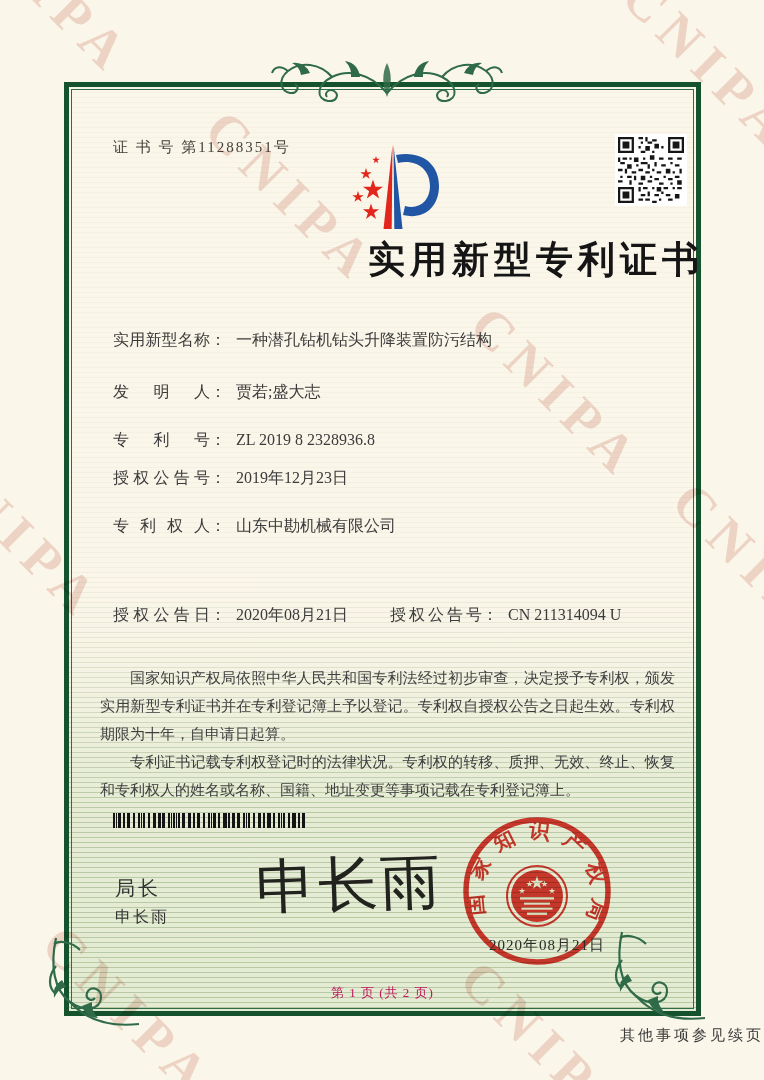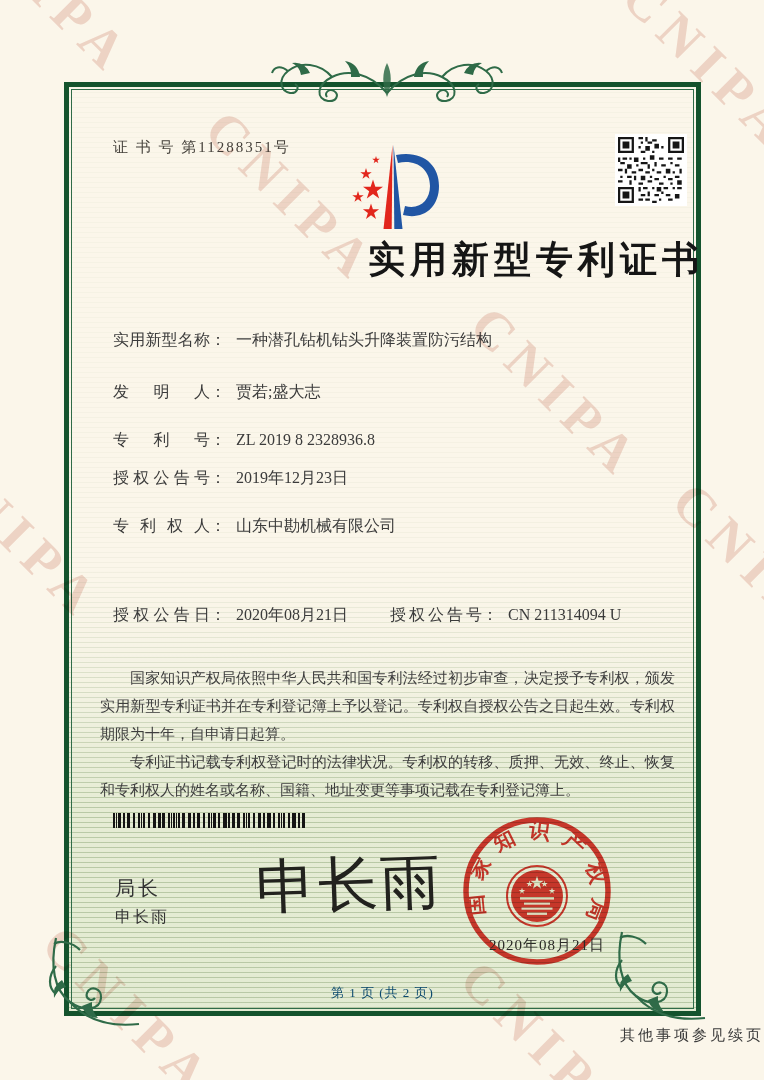--- a/index.html
+++ b/index.html
@@ -67,21 +67,21 @@
   }
   .signer-title{position:absolute;left:46px;top:788px;font-size:20px;color:#333;letter-spacing:3px;}
   .signer-name{position:absolute;left:46px;top:820px;font-size:16px;color:#333;letter-spacing:2px;}
   .autograph{
     position:absolute;left:160px;top:758px;width:240px;text-align:center;
     font-size:60px;color:#22221e;transform:rotate(-2deg);letter-spacing:2px;
     font-family:"DejaVu Sans",sans-serif;
   }
   .seal{position:absolute;left:391px;top:727px;width:154px;height:154px;mix-blend-mode:multiply;}
   .seal-date{position:absolute;left:378px;top:849px;width:200px;text-align:center;font-size:15px;color:#2b2b27;letter-spacing:1px;}
-  .page-note{position:absolute;left:0;top:897px;width:100%;text-align:center;font-size:13px;letter-spacing:1px;color:#0c4a6e;}
+  .page-note{position:absolute;left:0;top:897px;width:100%;text-align:center;font-size:13px;letter-spacing:1px;color:#be185d;}
   .footer-note{position:absolute;left:0;top:1026px;width:100%;text-align:right;font-size:15px;letter-spacing:3px;color:#3a3a3a;z-index:3;}
 
   
   .garland{position:absolute;left:270px;top:55px;z-index:6;}
   .fl-bl{position:absolute;left:46px;top:936px;z-index:6;}
   .fl-br{position:absolute;left:612px;top:930px;z-index:6;}
 </style>
 </head>
 <body>
 

